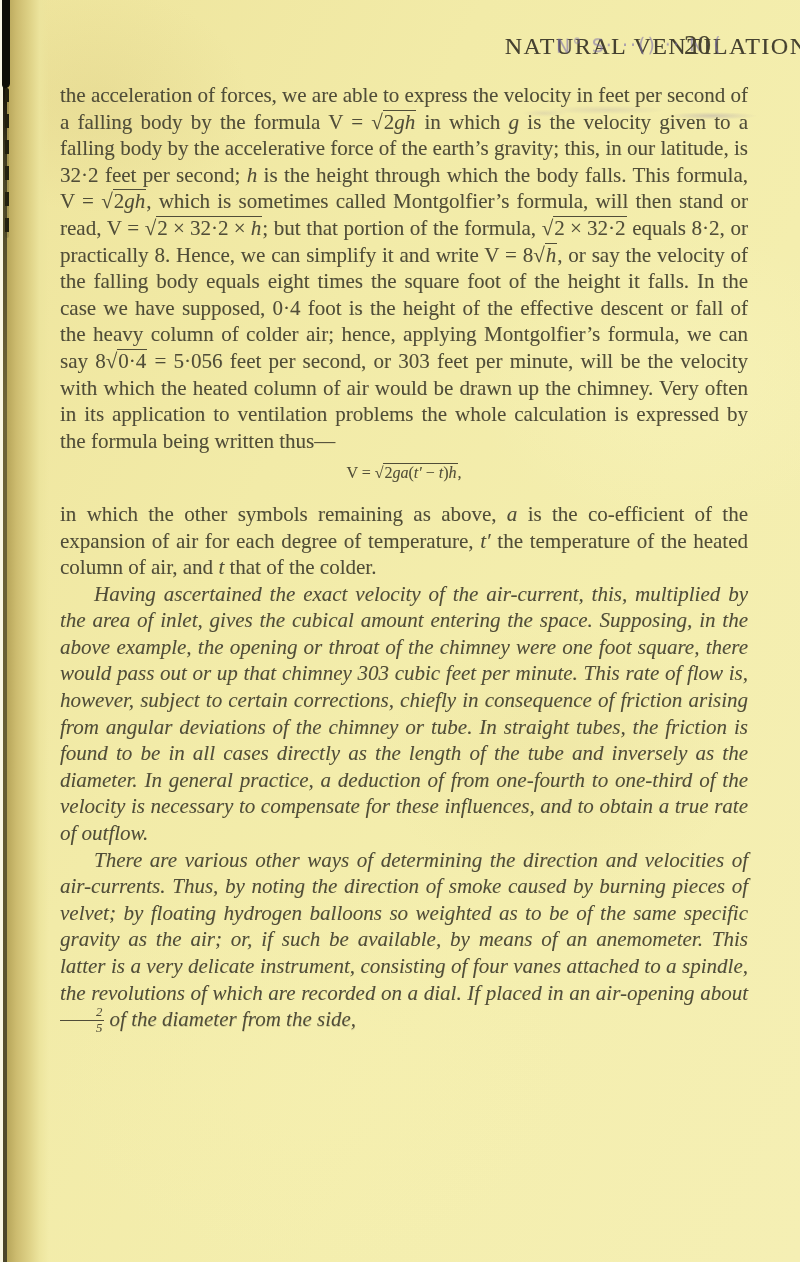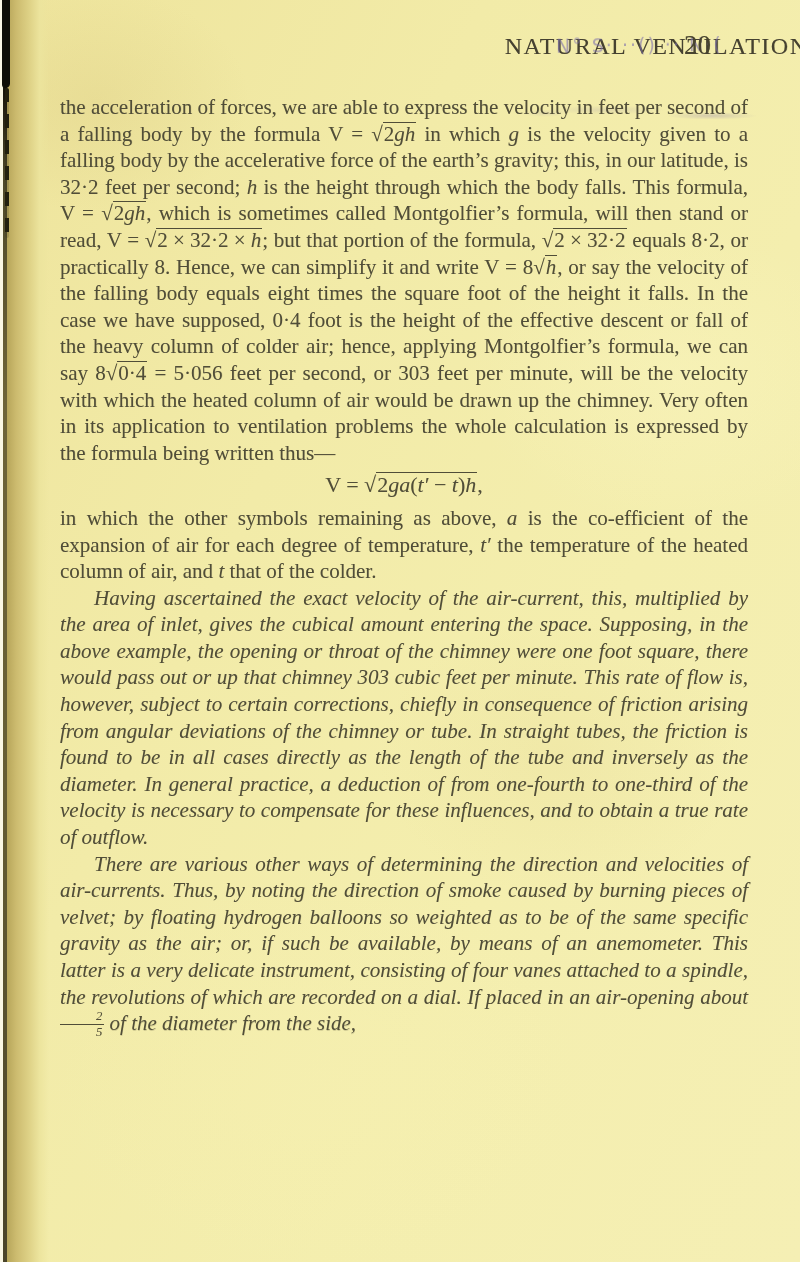--- a/index.html
+++ b/index.html
@@ -32,25 +32,25 @@
   .stamp { position:absolute; left:556px; top:1px; width:140px; font-size:19px; letter-spacing:2px; color:#7f72ad; opacity:.62;
     transform:rotate(-.6deg); filter:blur(.4px); white-space:nowrap; font-family:"DejaVu Sans",sans-serif; }
   .stamp-smudge { position:absolute; left:520px; top:100px; width:246px; height:22px; opacity:.5; pointer-events:none;
     background:
       radial-gradient(60px 5px at 78% 72%, rgba(124,110,170,.55), rgba(0,0,0,0) 75%),
       radial-gradient(80px 6px at 35% 45%, rgba(124,110,170,.30), rgba(0,0,0,0) 75%),
       radial-gradient(30px 5px at 10% 60%, rgba(124,110,170,.28), rgba(0,0,0,0) 75%);
     filter:blur(.5px); }
 
   
-  .body { position:absolute; left:60px; top:94px; width:688px; font-size:21px; line-height:26.6px;
+  .body { position:absolute; left:60px; top:82px; width:688px; font-size:21px; line-height:26.6px;
     text-align:justify; text-shadow:.3px .3px 0 rgba(80,77,56,.22); }
   .para { margin:0; }
   .para.indent { text-indent:34px;font-style:italic; }
-  .para.formula { text-align:center; text-indent:0; margin:6px 0 6px; font-size:22px; }
+  .para.formula { text-align:center; text-indent:0; margin:6px 0 14px; font-size:16px; }
   i.v { font-family:"Liberation Serif","DejaVu Serif",serif; }
   .sq { white-space:nowrap; }
   .sq .rt { font-style:normal; }
   .sq .rad { display:inline-block; line-height:1.12; border-top:1.3px solid currentColor; padding:0 1px; }
   .fr { display:inline-block; vertical-align:-0.42em; text-align:center; font-size:.6em; line-height:1; }
   .fr .n { display:block; border-bottom:1.2px solid currentColor; padding:0 2px 1px; }
   .fr .d { display:block; padding-top:1px; }
 </style>
 </head>
 <body>

